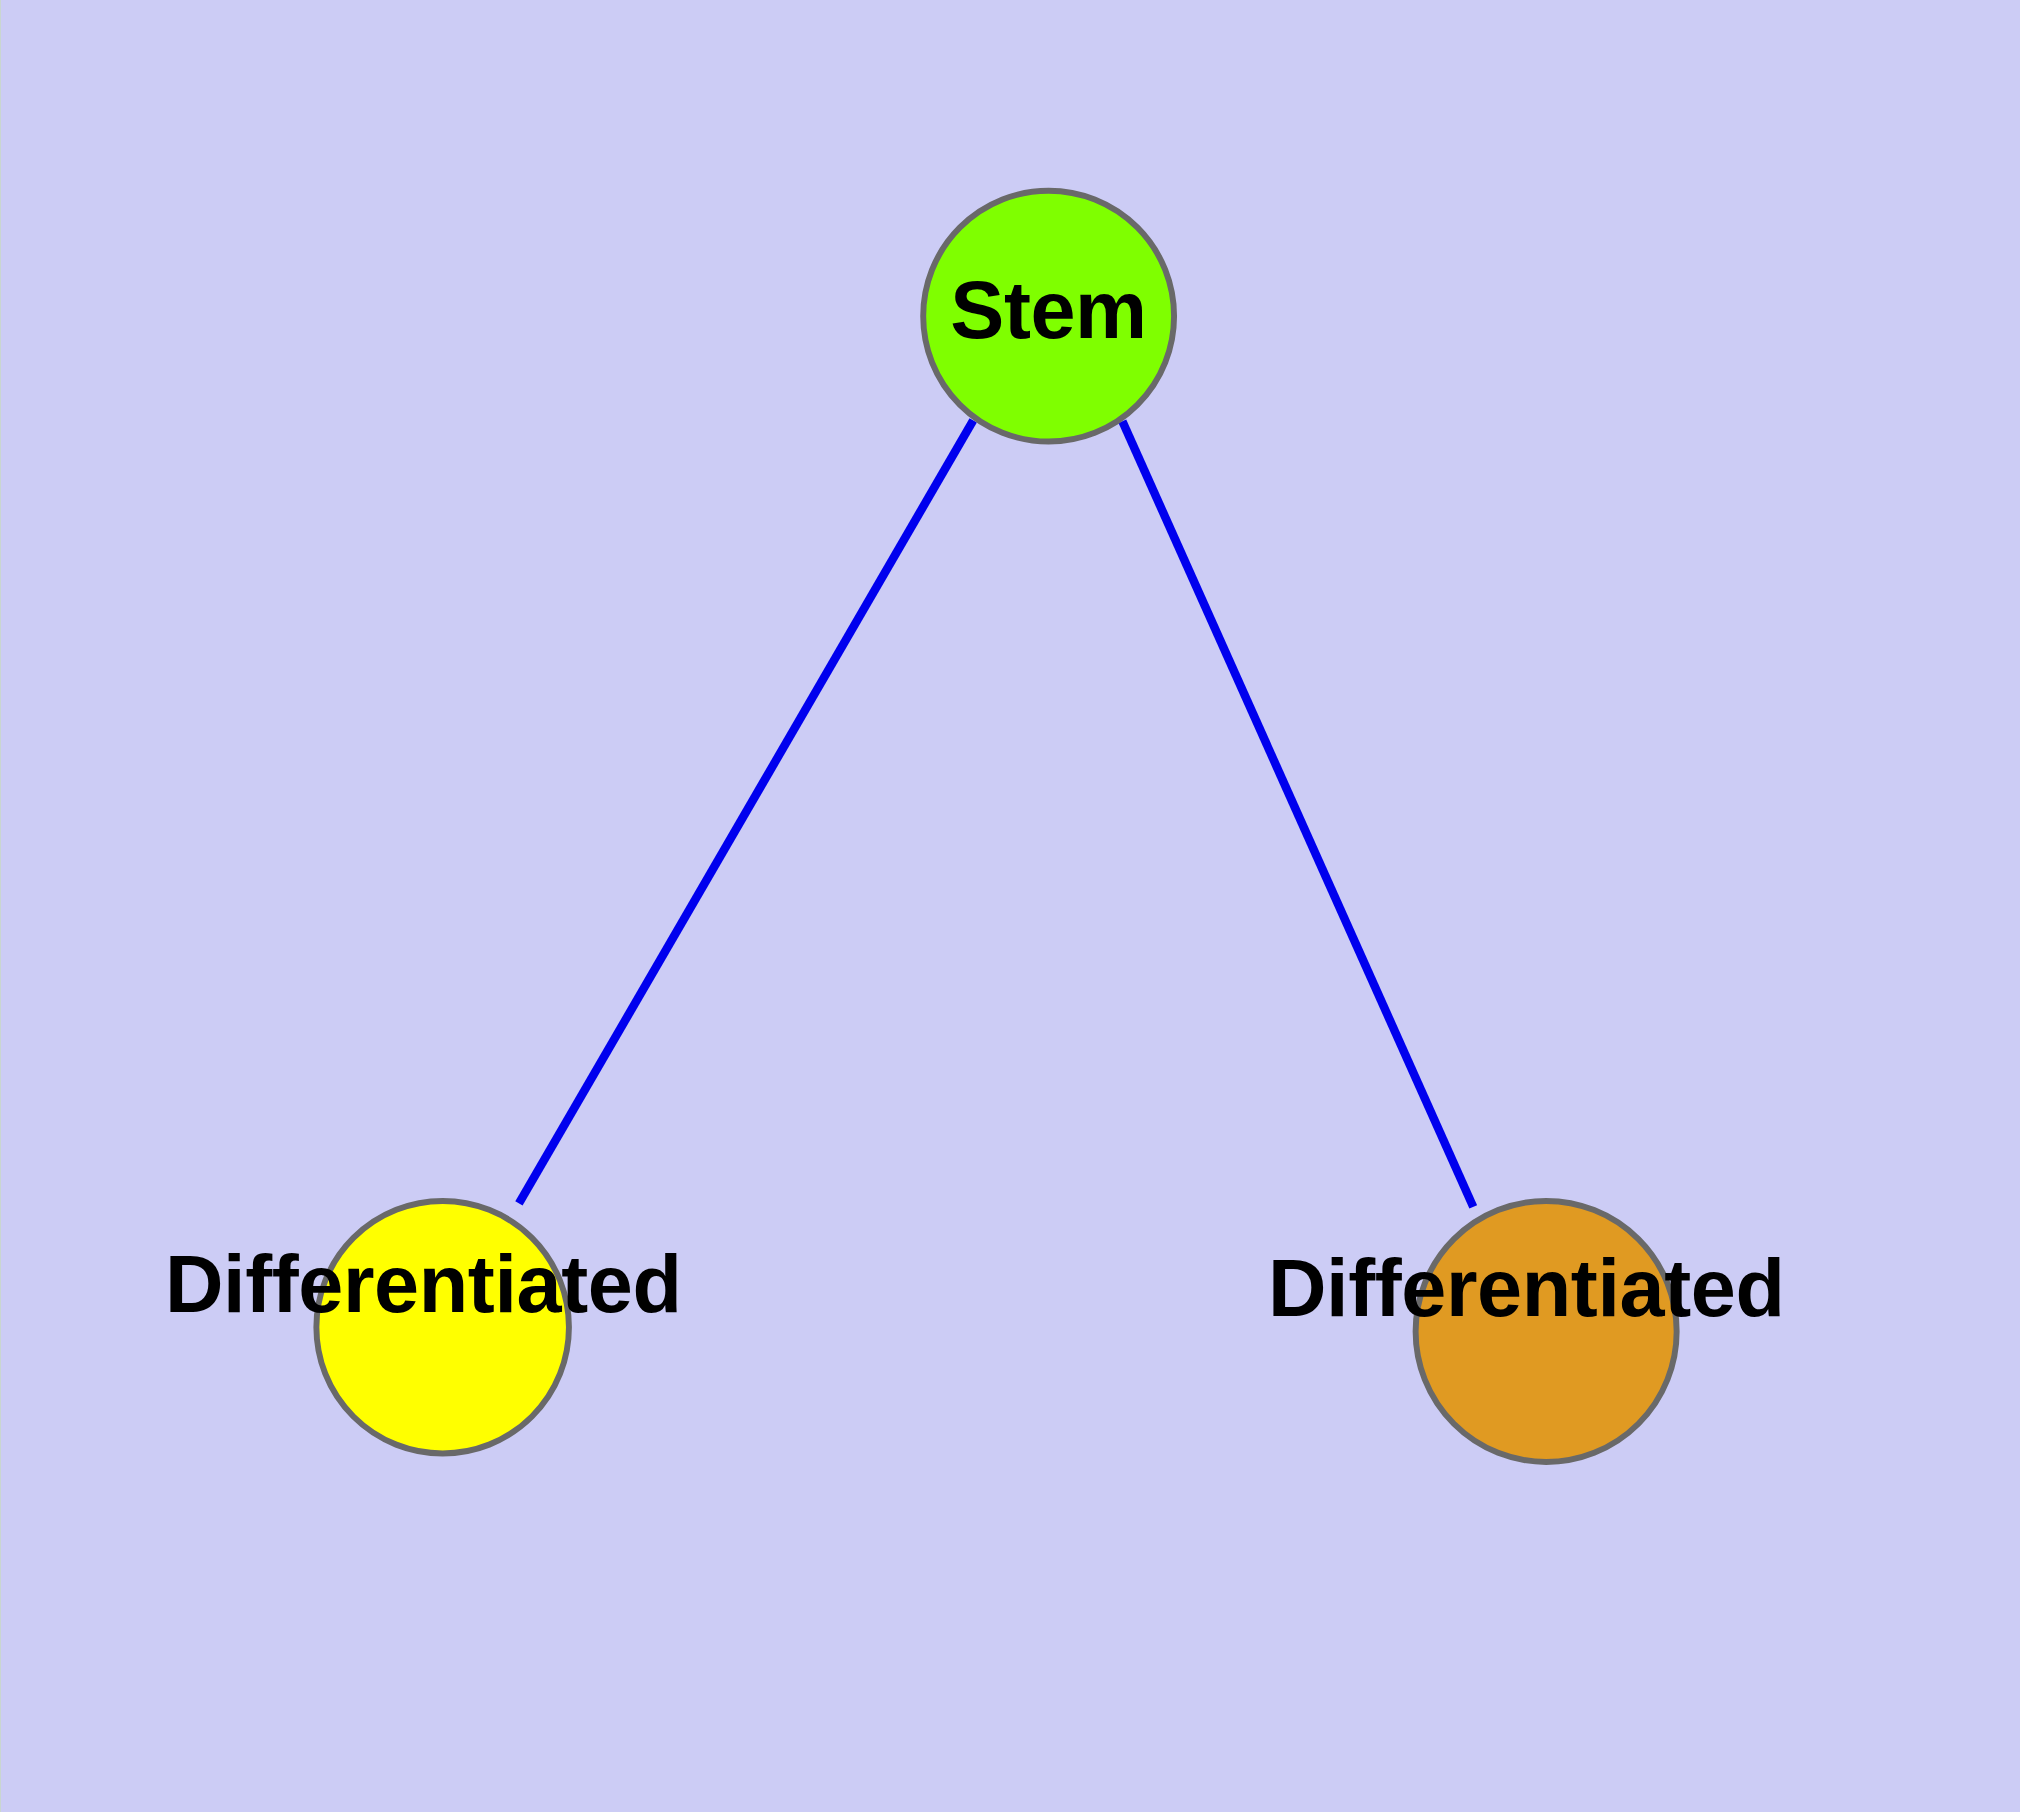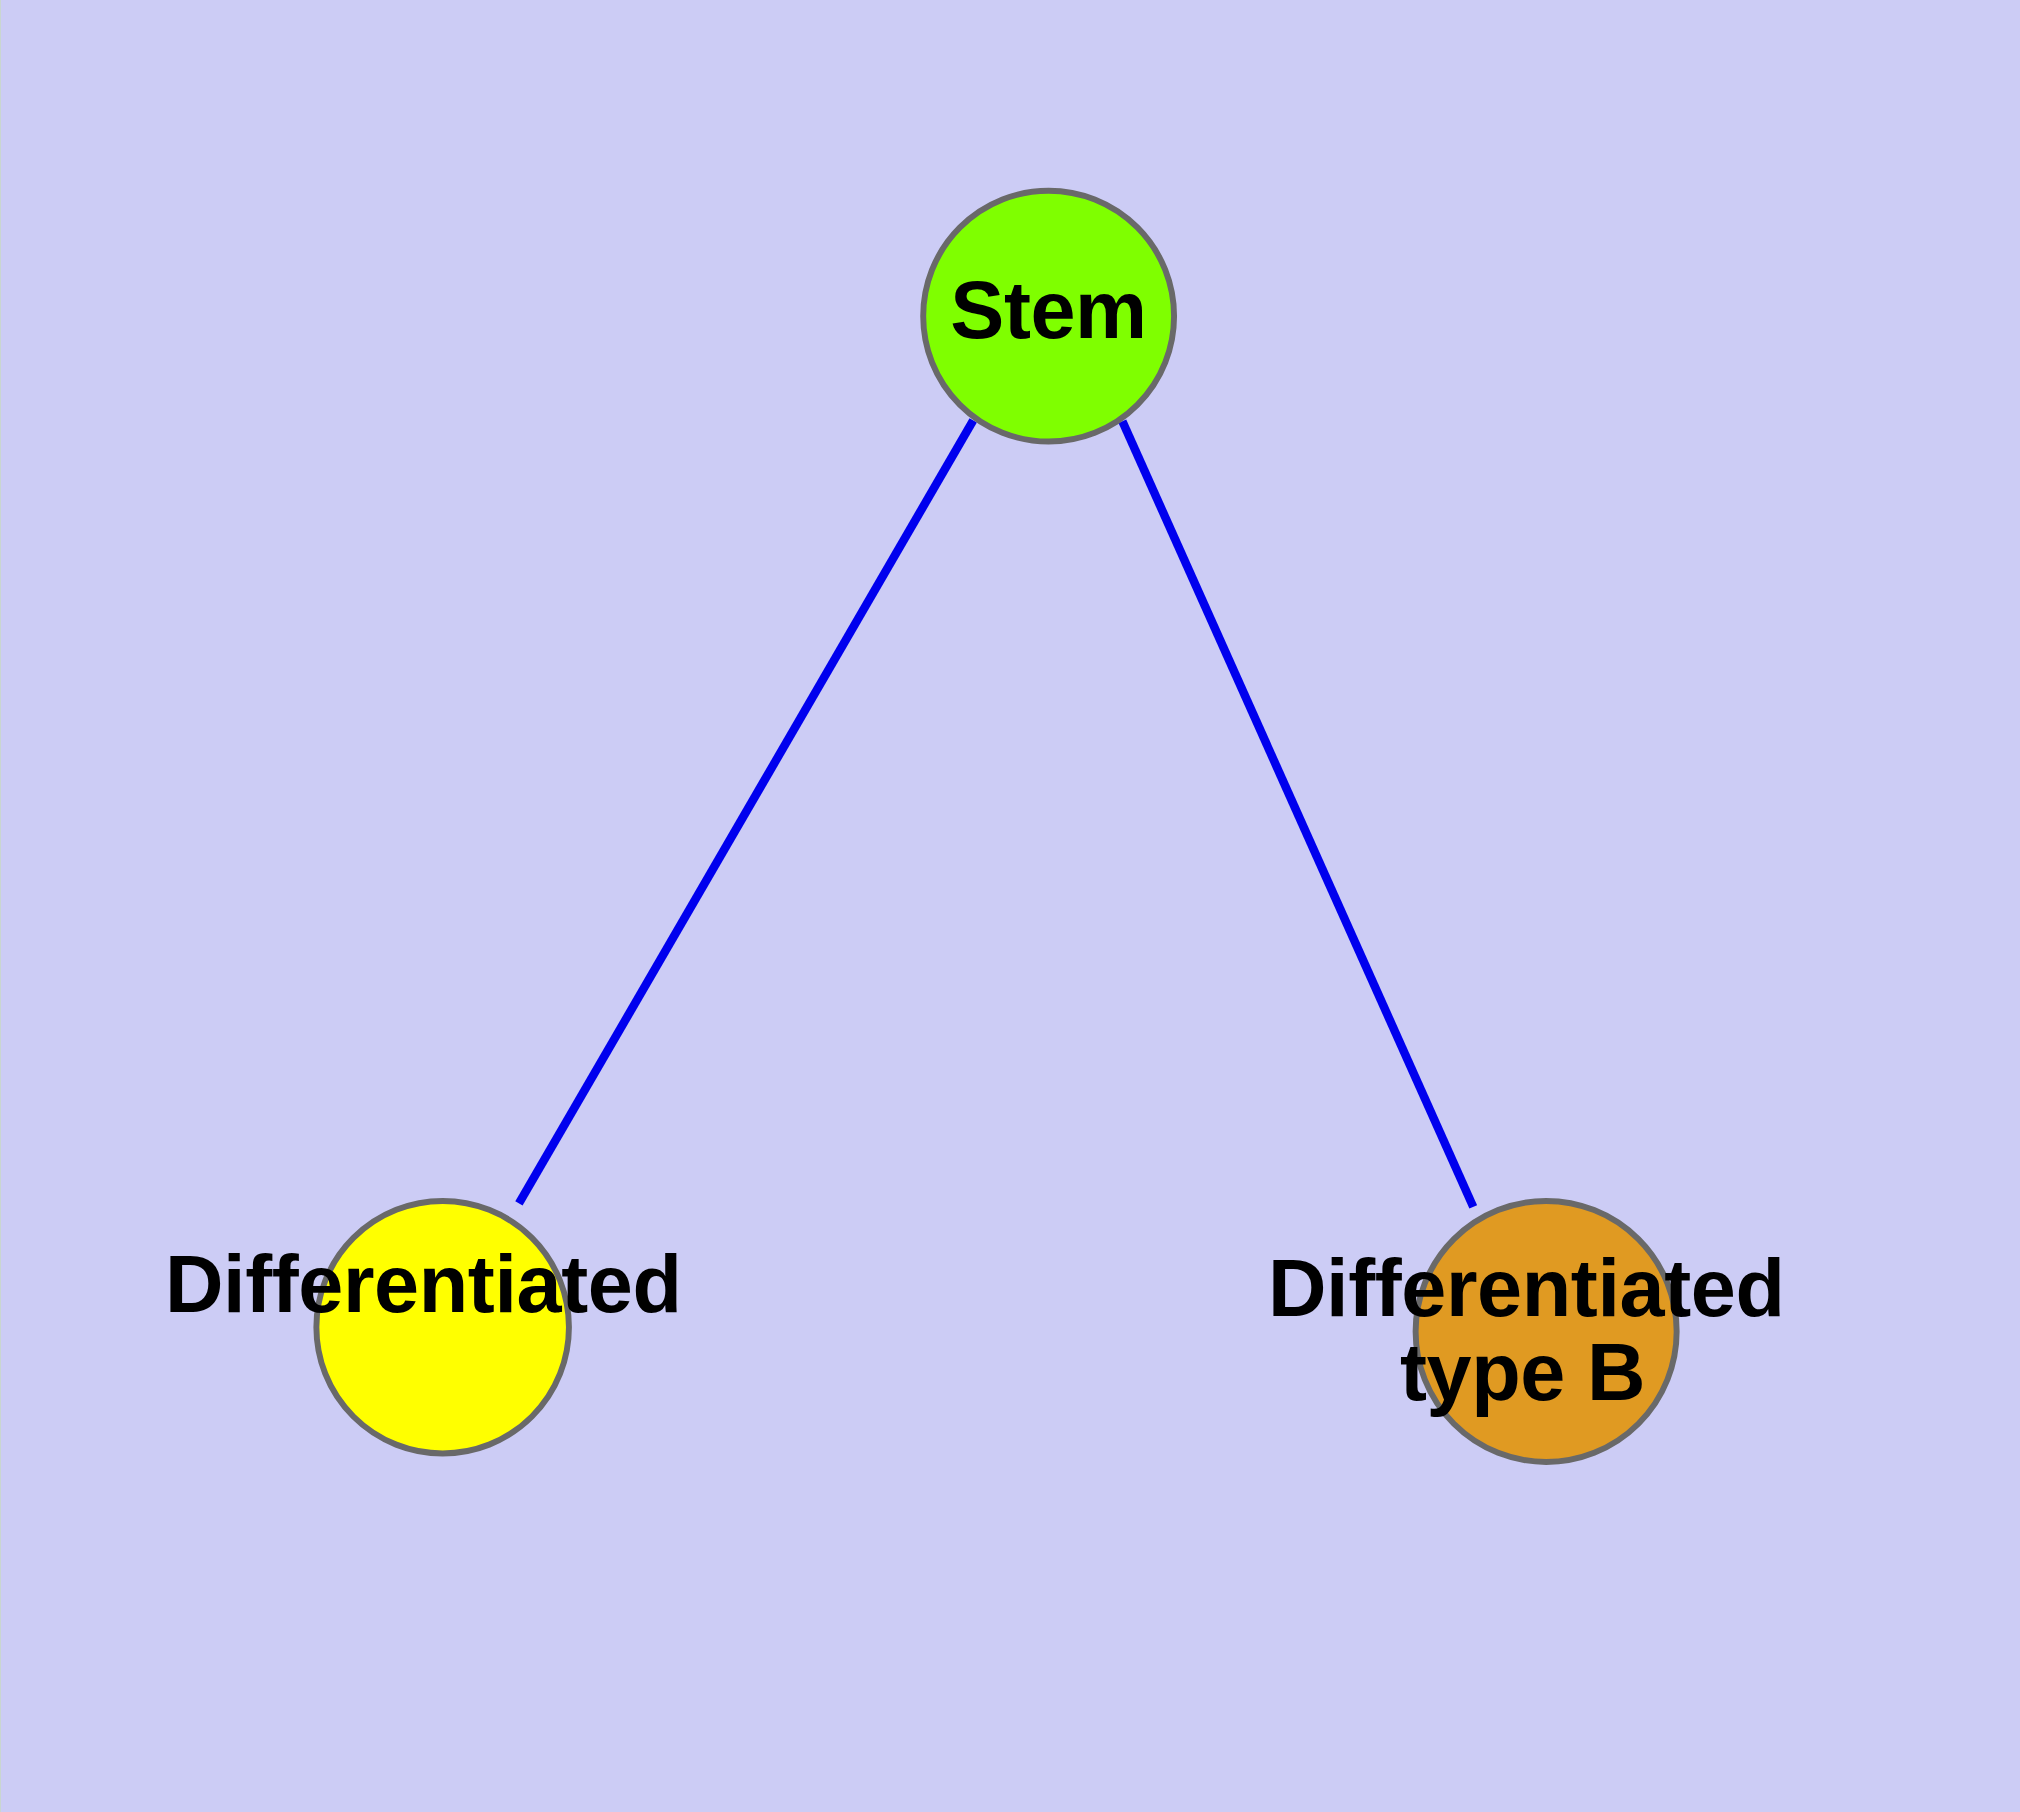--- a/index.html
+++ b/index.html
@@ -71,16 +71,16 @@
       <circle cx="1237" cy="373" r="148" fill="#7fff00" stroke="#696969" stroke-width="7"></circle>
       <circle cx="522" cy="1566" r="149" fill="#ffff00" stroke="#696969" stroke-width="7"></circle>
       <circle cx="1824" cy="1571" r="154" fill="#e09a22" stroke="#696969" stroke-width="7"></circle>
     </g>
   </svg>
 
   <div class="node-label" id="label-stem">Stem</div>
 
   <div class="node-label" id="label-type-a"><span>Differentiated</span><br></div>
 
-  <div class="node-label" id="label-type-b"><span>Differentiated</span><br><span>type B</span></div>
+  <div class="node-label" id="label-type-b"><span>Differentiated</span><br></div>
 
 </div>
 
 
 </body></html>

